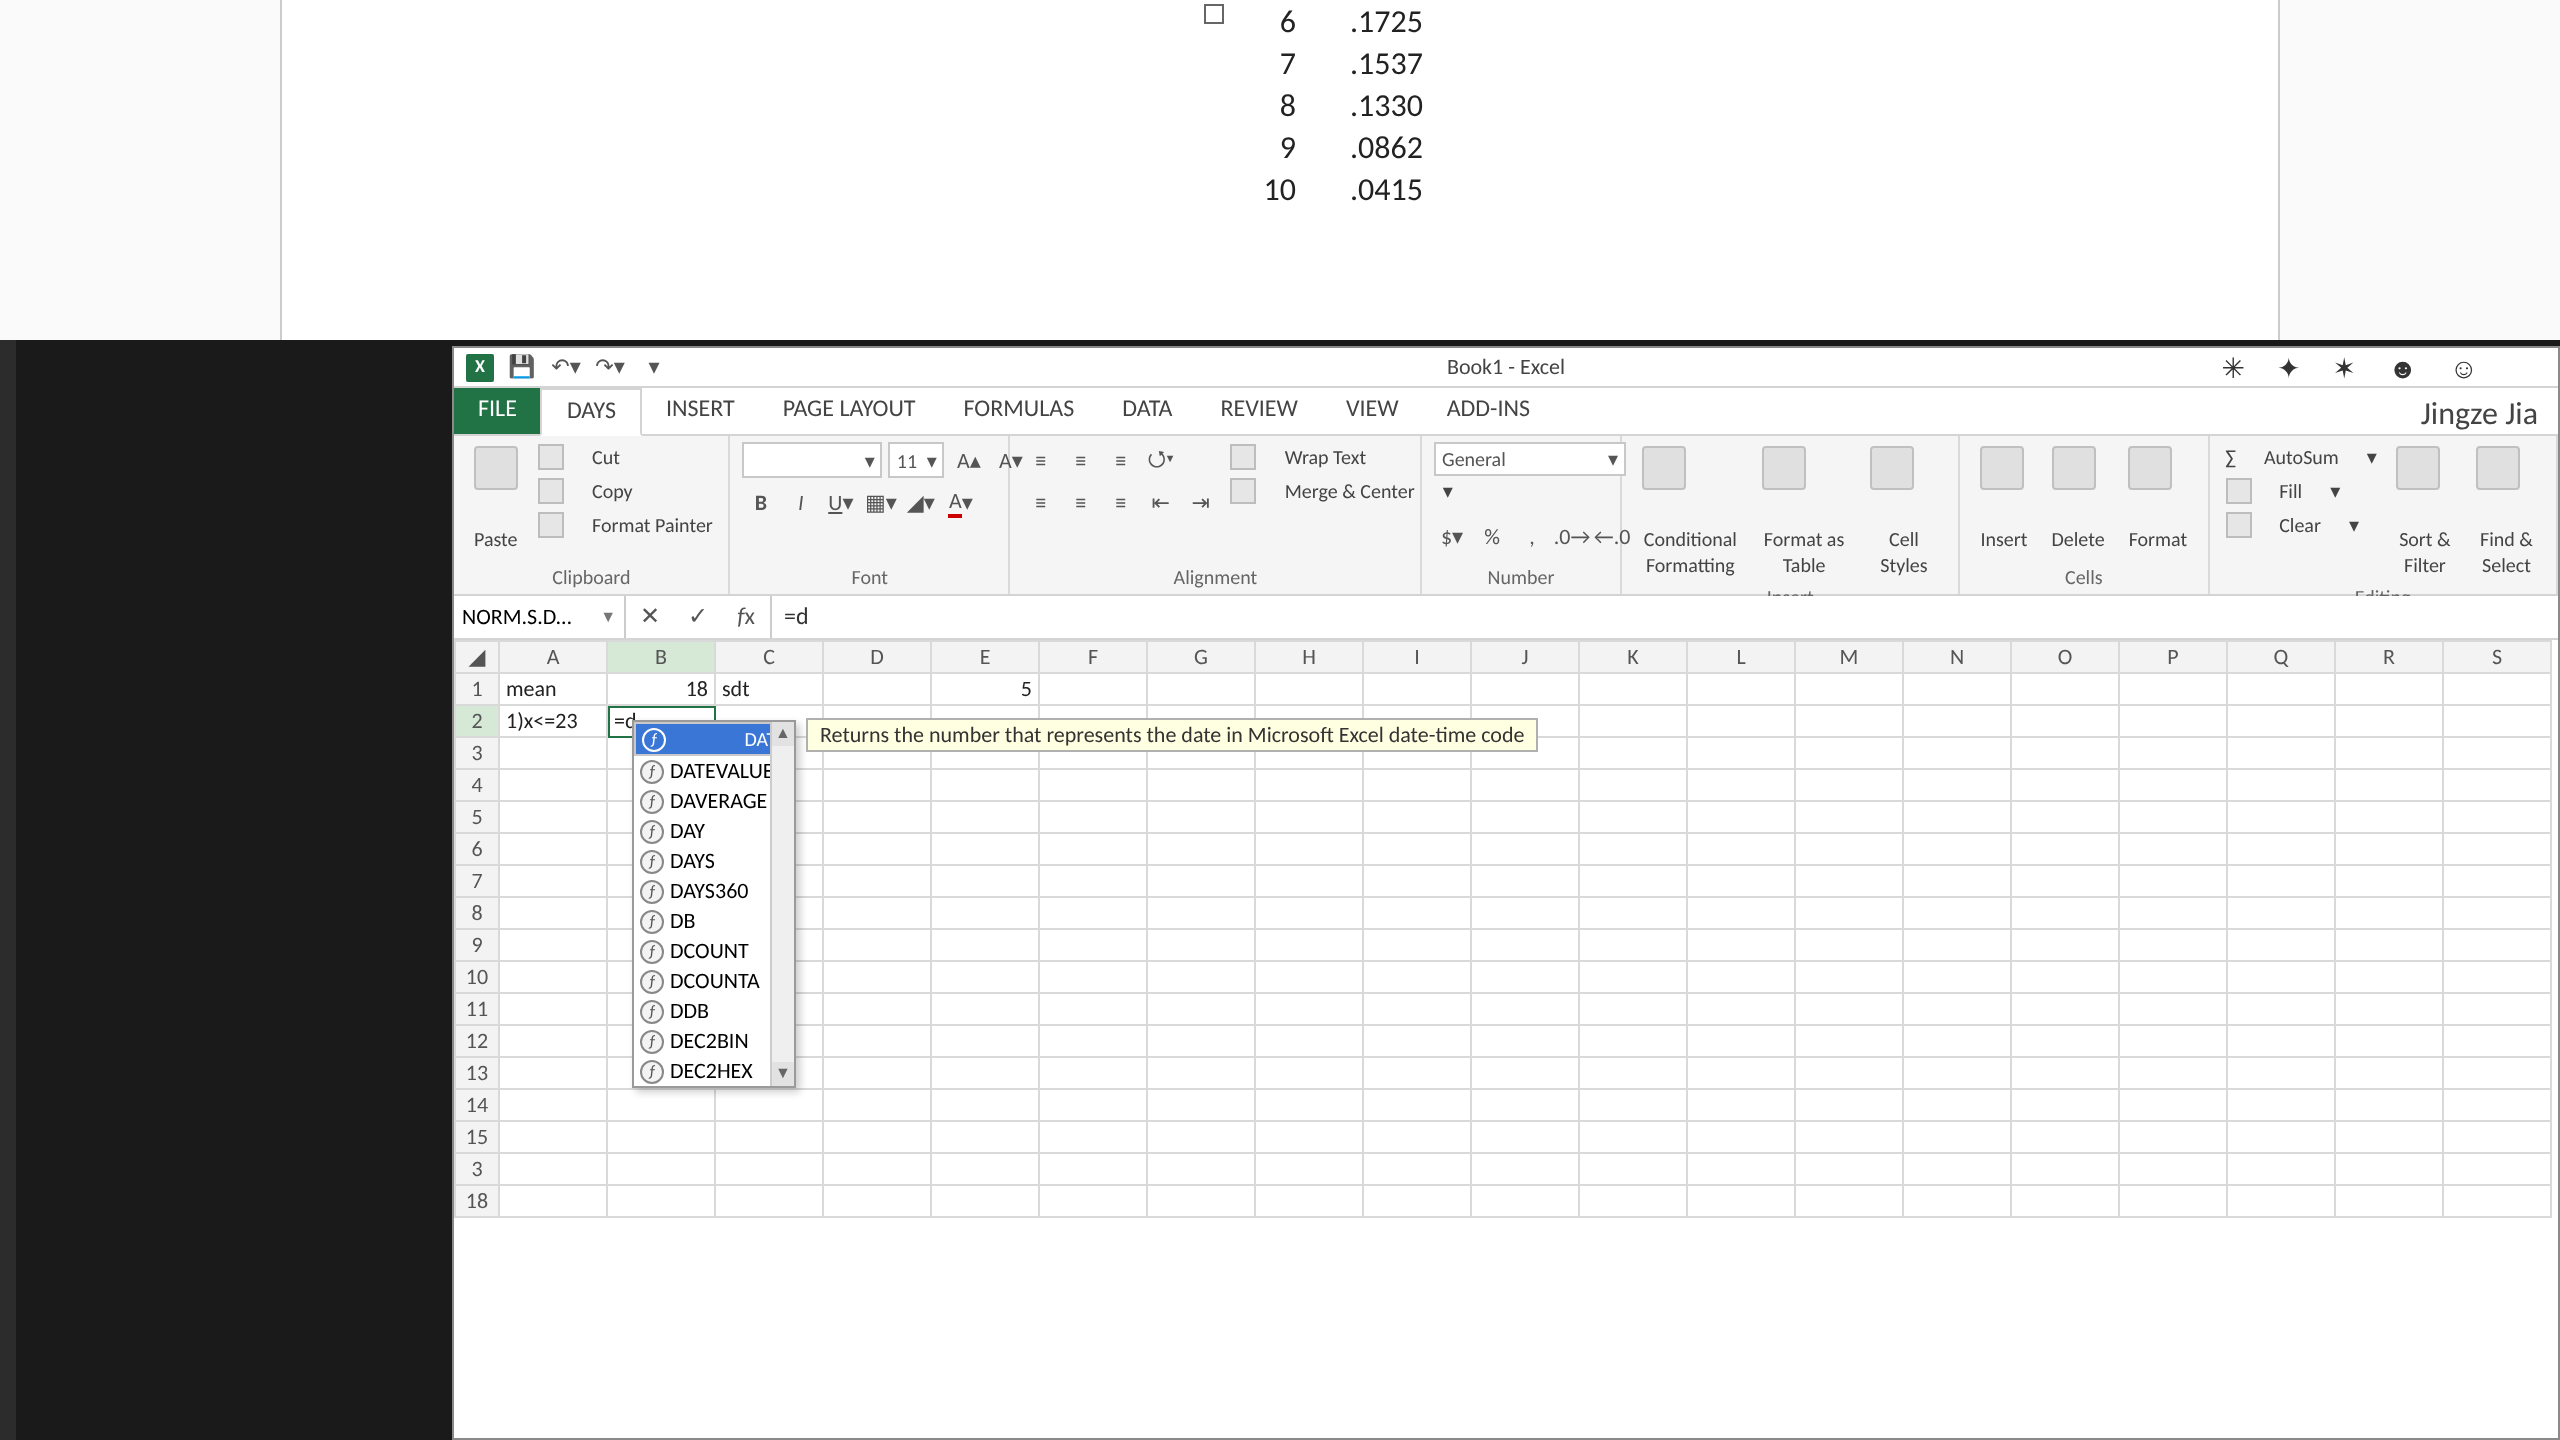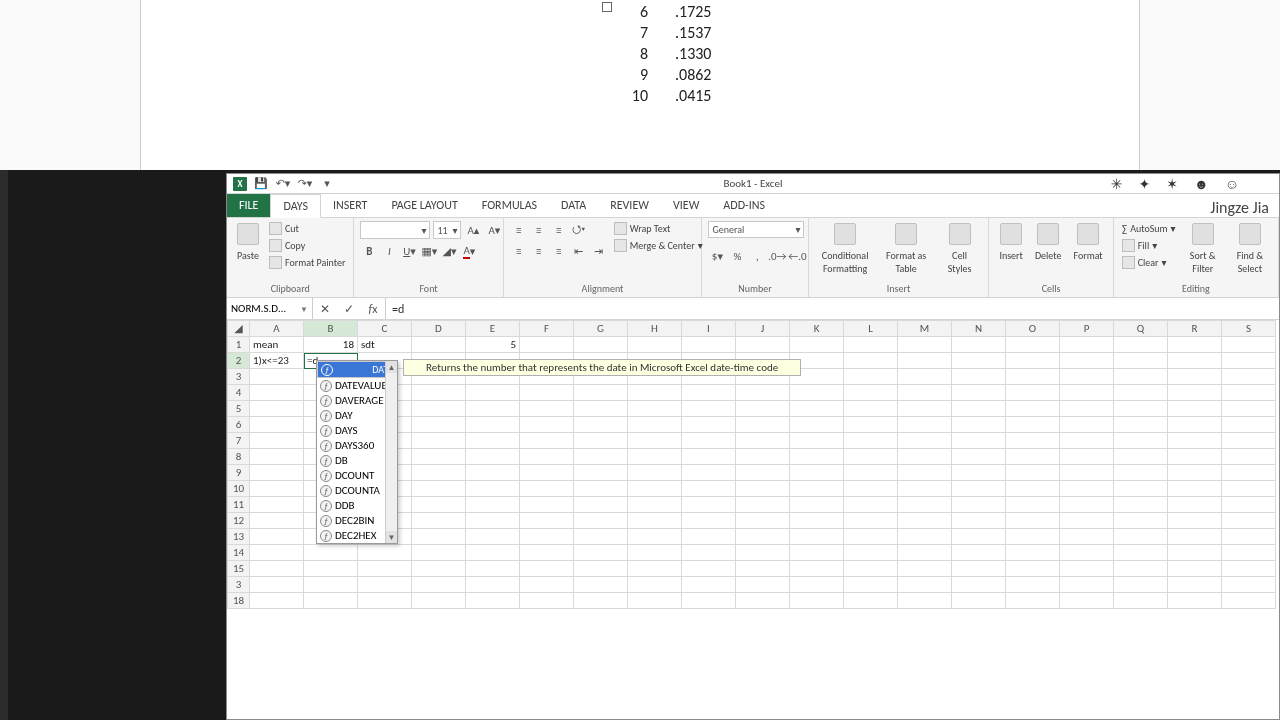--- a/index.html
+++ b/index.html
@@ -32,24 +32,24 @@
   .file-tab { background:#217346; color:#fff; padding:4px 12px; font-size:12px; height: 24px; display:flex; align-items:center; }
   .rtab { padding:4px 12px; font-size:12px; color:#444; height:24px; display:flex; align-items:center; border-bottom:2px solid #217346; border-bottom:0; }
   .rtab.active { border:1px solid #d4d4d4; border-bottom:1px solid #fff; background:#fff; position:relative; top:1px; }
   .user-label { margin-left:auto; padding-right:10px; font-size:16px; color:#444; }
 
   
   .ribbon-body { height: 80px; background:#f5f5f5; border-bottom:1px solid #d4d4d4; display:flex; font-size:11px; }
   .rgroup { border-right:1px solid #d9d9d9; display:flex; flex-direction:column; justify-content:space-between; padding:3px 6px 1px; }
   .rgroup-inner { display:flex; gap:4px; align-items:flex-start; flex:1; }
   .rgroup-label { text-align:center; color:#666; font-size:10px; padding:1px 0; }
-  .bigbtn { display:flex; flex-direction:column; align-items:center; gap:4px; padding:2px 4px; color:#444; font-size:10px; }
+  .bigbtn { display:flex; flex-direction:column; align-items:flex-start; gap:18px; padding:2px 4px; color:#444; font-size:10px; }
   .bigbtn .ic { width:22px; height:22px; background:#e0e0e0; border:1px solid #c0c0c0; border-radius:2px; }
   .smallrow { display:flex; flex-direction:column; gap:2px; }
-  .smallbtn { display:flex; align-items:flex-end; gap:3px; font-size:10px; color:#444; padding:1px 2px; white-space:nowrap; }
+  .smallbtn { display:flex; align-items:flex-end; gap:14px; font-size:10px; color:#444; padding:1px 2px; white-space:nowrap; }
   .smallbtn .ic { width:13px; height:13px; background:#e6e6e6; border:1px solid #bdbdbd; }
   .sel { border:1px solid #c8c8c8; background:#fff; font-size:10px; padding:1px 3px; color:#555; display:flex; align-items:center; justify-content:space-between; }
   .btnrow { display:flex; gap:2px; }
   .sqbtn { width:18px; height:18px; border:1px solid transparent; display:flex; align-items:center; justify-content:center; font-size:11px; color:#555; }
 
   
   .fxrow { height: 22px; border-bottom:1px solid #d4d4d4; display:flex; align-items:stretch; background:#fff; }
   .namebox { width: 86px; border-right:1px solid #ccc; display:flex; align-items:center; padding:0 4px; font-size:11px; justify-content:space-between; }
   .namebox span.arrow { font-size:8px; color:#777; }
   .fx-btns { display:flex; align-items:center; border-right:1px solid #ccc; }
@@ -72,21 +72,21 @@
 
   
   .ac-drop { position:absolute; left:89px; top:40px; width:82px; background:#fff; border:1px solid #9a9a9a; font-size:11px; box-shadow:2px 2px 4px rgba(0,0,0,.2); }
   .ac-item { display:flex; align-items:center; gap:3px; padding:1px 3px; }
   .ac-item.sel { background:#3a76d6; color:#fff; }
   .ac-ic { width:12px; height:12px; border:1px solid #888; border-radius:50%; font-size:8px; display:flex; align-items:center; justify-content:center; color:#555; background:#f3f3f3; }
   .ac-item.sel .ac-ic { border-color:#fff; color:#fff; background:transparent; }
   .ac-scroll { position:absolute; right:0; top:0; bottom:0; width:12px; background:#efefef; border-left:1px solid #ccc; }
   .ac-scroll .up, .ac-scroll .dn { height:12px; display:flex; align-items:center; justify-content:center; font-size:8px; color:#666; background:#e2e2e2; }
   .ac-scroll .dn { position:absolute; bottom:0; left:0; right:0; }
-  .ac-tip { position:absolute; left:176px; top:39px; background:#ffffe1; border:1px solid #b0b0b0; font-size:11px; padding:1px 22px; color:#333; white-space:nowrap; }
+  .ac-tip { position:absolute; left:176px; top:39px; background:#ffffe1; border:1px solid #b0b0b0; font-size:11px; padding:1px 6px; color:#333; white-space:nowrap; }
 
   .dark-left { position:absolute; left:0; top:170px; bottom:0; width:8px; background:#2c2c2c; }
 </style>
 </head>
 <body>
 
 <div class="doc-page">
   <div class="doc-sheet">
     <div class="doc-handle"></div>
     <table class="doc-table">
@@ -229,21 +229,21 @@
               <span class="ic"></span>
               <span>Wrap Text</span>
             </div>
           <div class="smallbtn"><span class="ic"></span><span>Merge &amp; Center</span> ▾</div>
         </div>
       </div>
       <div class="rgroup-label">Alignment</div>
     </div>
 
     <div class="rgroup" style="min-width:100px">
-      <div class="rgroup-inner" style="flex-direction:column;gap:9px">
+      <div class="rgroup-inner" style="flex-direction:column;gap:21px">
         <div class="sel" style="width:96px">
             <span>General</span>
             <span>▾</span>
           </div>
         <div class="btnrow">
           <div class="sqbtn">$▾</div>
           <div class="sqbtn">%</div>
           <div class="sqbtn">,</div>
           <div class="sqbtn">.0→</div>
           <div class="sqbtn">←.0</div>

